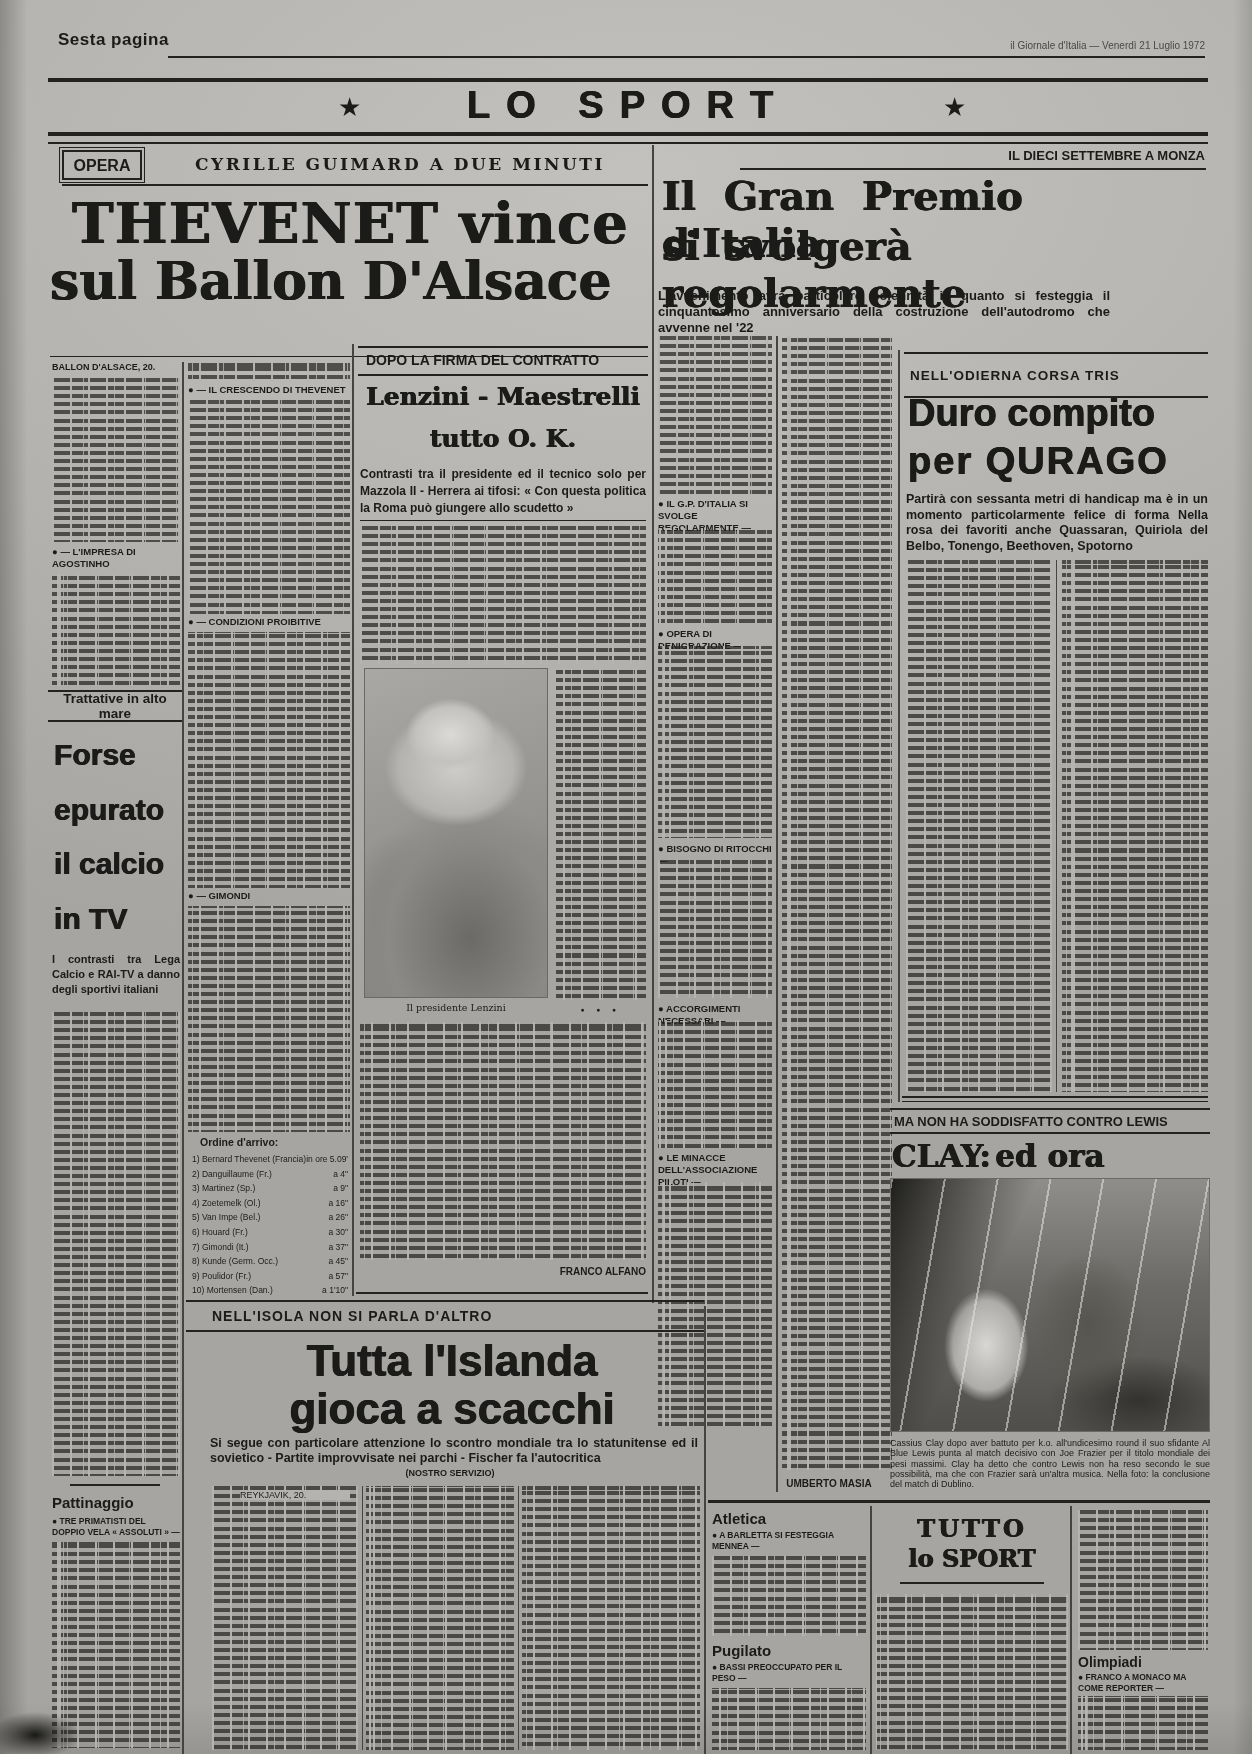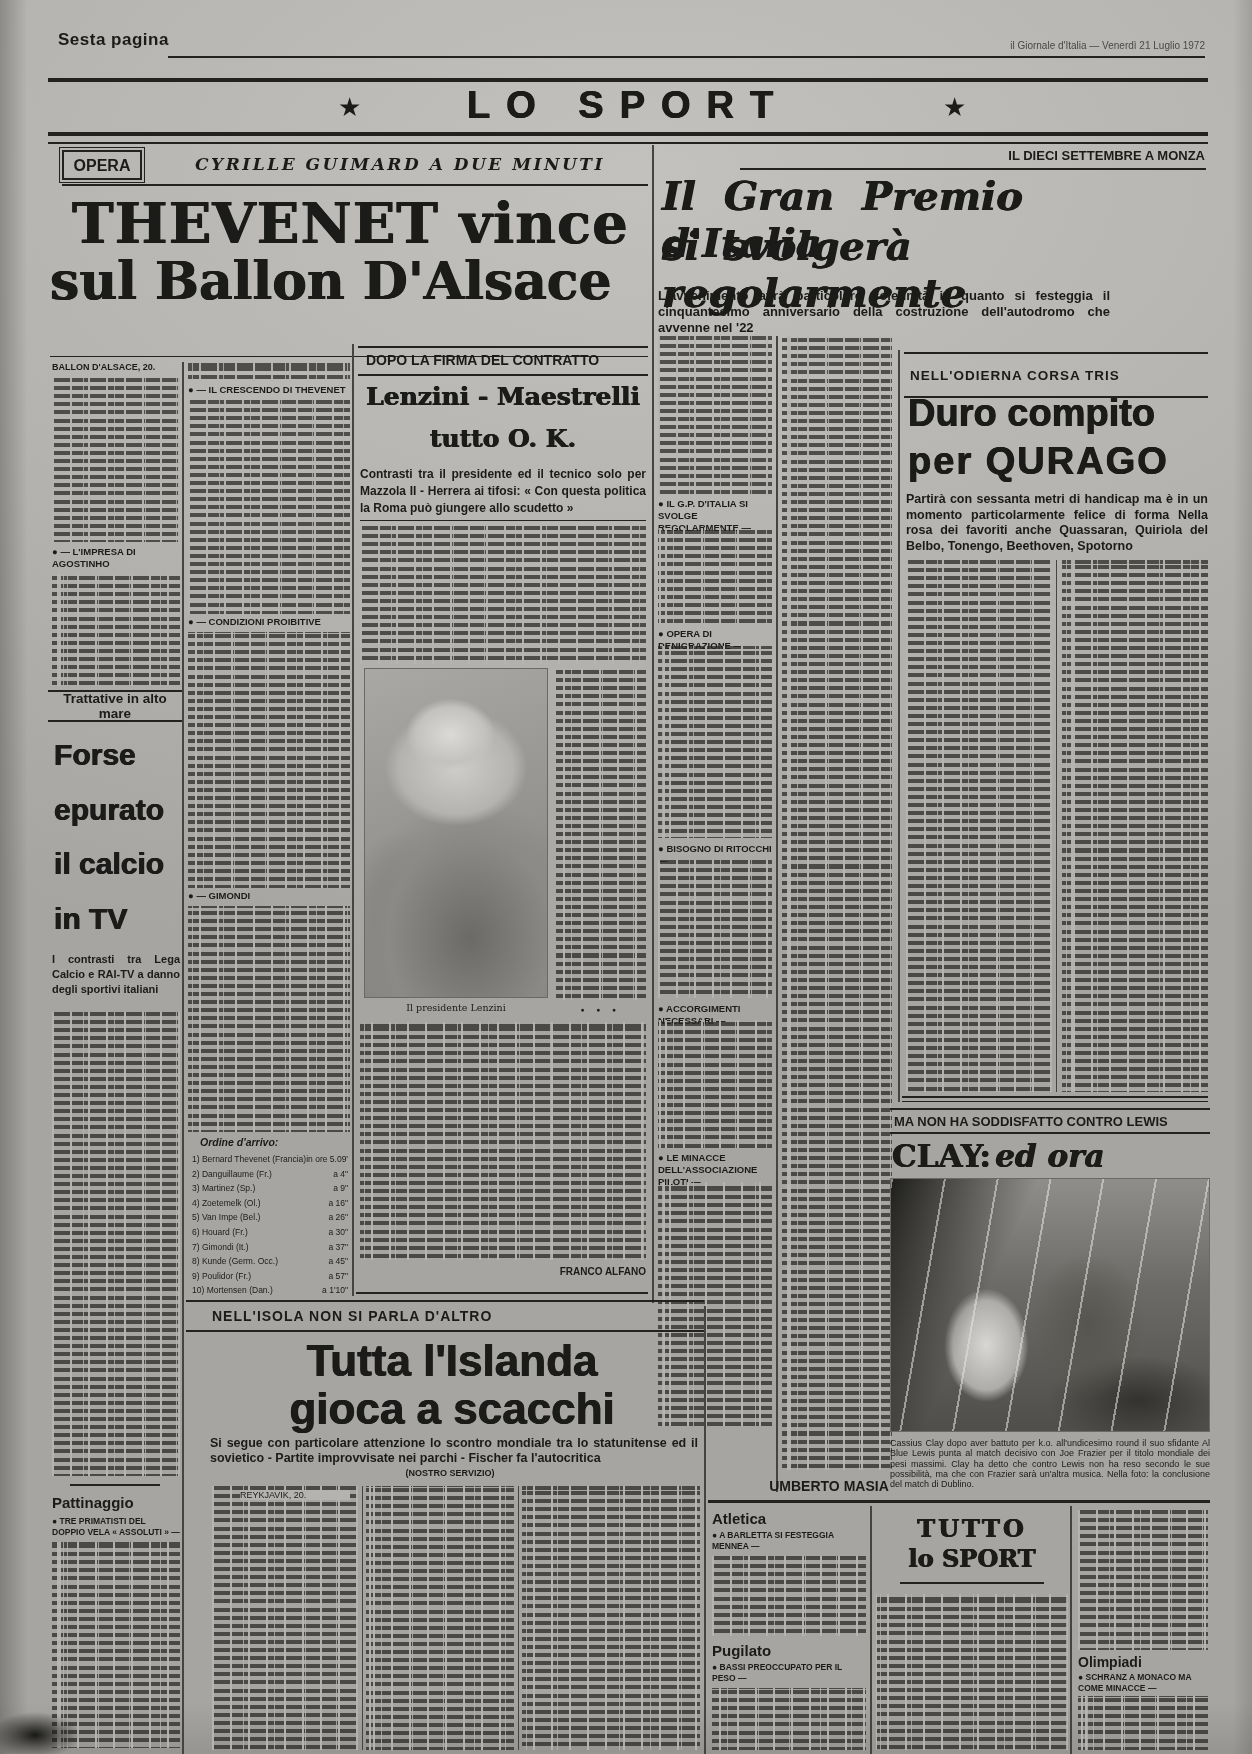--- a/index.html
+++ b/index.html
@@ -9,21 +9,21 @@
     background:
       radial-gradient(1400px 800px at 52% 10%, #c3c1bd 0%, #b5b3af 55%, #a7a5a1 100%);
   }
   #page::before{content:"";position:absolute;inset:0;pointer-events:none;
     background:linear-gradient(90deg, rgba(30,30,30,.28) 0, rgba(30,30,30,0) 2.2%),
                linear-gradient(270deg, rgba(30,30,30,.15) 0, rgba(30,30,30,0) 1.5%),
                linear-gradient(0deg, rgba(30,30,30,.12) 0, rgba(30,30,30,0) 3%);}
   .abs{position:absolute}
   .sans{font-family:"Liberation Sans",sans-serif}
   .serif{font-family:"DejaVu Serif",serif}
-  .b{font-weight:bold}.i{font-style:italic}
+  .b{font-weight:bold}.i{}
   .ctr{text-align:center}.jus{text-align:justify}.rt{text-align:right}
   .hr{background:#23221f}
   .vr{background:#45443f}
   .heavy{text-shadow:.6px 0 0 currentColor,-.4px 0 0 currentColor}
   .nt{background-image:
       repeating-linear-gradient(90deg, rgba(183,181,177,.95) 0 2px, rgba(183,181,177,0) 2px 18px),
       repeating-linear-gradient(90deg, rgba(183,181,177,.8) 0 1px, rgba(183,181,177,0) 1px 31px),
       repeating-linear-gradient(180deg, rgba(38,37,34,.72) 0 4px, rgba(38,37,34,0) 4px 8.1px);
       filter:blur(.45px)}
   .nt.o2{background-position:7px 0,15px 0,0 2px}
@@ -172,21 +172,21 @@
   <div class="abs nt o3" style="left:658px;top:646px;width:114px;height:192px"></div>
   <div class="abs sub" style="left:658px;top:843px;width:114px">● BISOGNO DI RITOCCHI —</div>
   <div class="abs nt" style="left:658px;top:860px;width:114px;height:138px"></div>
   <div class="abs sub" style="left:658px;top:1003px;width:114px">● ACCORGIMENTI NECESSARI —</div>
   <div class="abs nt o2" style="left:658px;top:1020px;width:114px;height:128px"></div>
   <div class="abs sub" style="left:658px;top:1152px;width:114px">● LE MINACCE DELL'ASSOCIAZIONE PILOTI —</div>
   <div class="abs nt o3" style="left:658px;top:1182px;width:114px;height:244px"></div>
 
   <div class="abs vr" style="left:776px;top:336px;width:2px;height:1156px"></div>
   <div class="abs nt o2" style="left:782px;top:336px;width:110px;height:1134px"></div>
-  <div class="abs sans b ctr" style="left:766px;top:1478px;width:126px;font-size:14px">UMBERTO MASIA</div>
+  <div class="abs sans b ctr" style="left:766px;top:1478px;width:126px;font-size:10px">UMBERTO MASIA</div>
 
   <div class="abs vr" style="left:898px;top:350px;width:2px;height:752px"></div>
   <div class="abs sans b kbox" style="left:904px;top:352px;width:304px;height:46px;font-size:13.5px;padding-left:6px;letter-spacing:1px">NELL'ODIERNA CORSA TRIS</div>
   <div class="abs sans b heavy" style="left:908px;top:392px;width:300px;font-size:38px">Duro compito</div>
   <div class="abs sans b heavy" style="left:908px;top:440px;width:300px;font-size:38px;letter-spacing:2px">per QURAGO</div>
   <div class="abs sans b jus" style="left:906px;top:492px;width:302px;font-size:12.5px;line-height:1.25">Partirà con sessanta metri di handicap ma è in un momento particolarmente felice di forma Nella rosa dei favoriti anche Quassaran, Quiriola del Belbo, Tonengo, Beethoven, Spotorno</div>
   <div class="abs nt" style="left:906px;top:560px;width:146px;height:532px"></div>
   <div class="abs vr" style="left:1056px;top:560px;width:1px;height:532px"></div>
   <div class="abs nt o3" style="left:1062px;top:560px;width:146px;height:532px"></div>
   <div class="abs hr" style="left:902px;top:1096px;width:306px;height:2px"></div>
@@ -226,17 +226,17 @@
 
   <div class="abs vr" style="left:870px;top:1506px;width:2px;height:248px"></div>
   <div class="abs serif b ctr heavy" style="left:876px;top:1514px;width:192px;font-size:24px;letter-spacing:3px">TUTTO</div>
   <div class="abs serif b ctr heavy" style="left:876px;top:1544px;width:192px;font-size:24px">lo SPORT</div>
   <div class="abs hr" style="left:900px;top:1582px;width:144px;height:2px"></div>
   <div class="abs nt o3" style="left:876px;top:1594px;width:192px;height:156px"></div>
 
   <div class="abs vr" style="left:1070px;top:1506px;width:2px;height:248px"></div>
   <div class="abs nt" style="left:1078px;top:1510px;width:130px;height:140px"></div>
   <div class="abs sans b" style="left:1078px;top:1654px;width:130px;font-size:14px">Olimpiadi</div>
-  <div class="abs sub" style="left:1078px;top:1672px;width:130px;font-size:8.5px">● SCHRANZ A MONACO MA COME MINACCE —</div>
+  <div class="abs sub" style="left:1078px;top:1672px;width:130px;font-size:8.5px">● FRANCO A MONACO MA COME REPORTER —</div>
   <div class="abs nt o2" style="left:1078px;top:1696px;width:130px;height:54px"></div>
 
   <div class="abs blob" style="left:-10px;top:1712px;width:90px;height:46px"></div>
 </div>
 
 </body></html>

